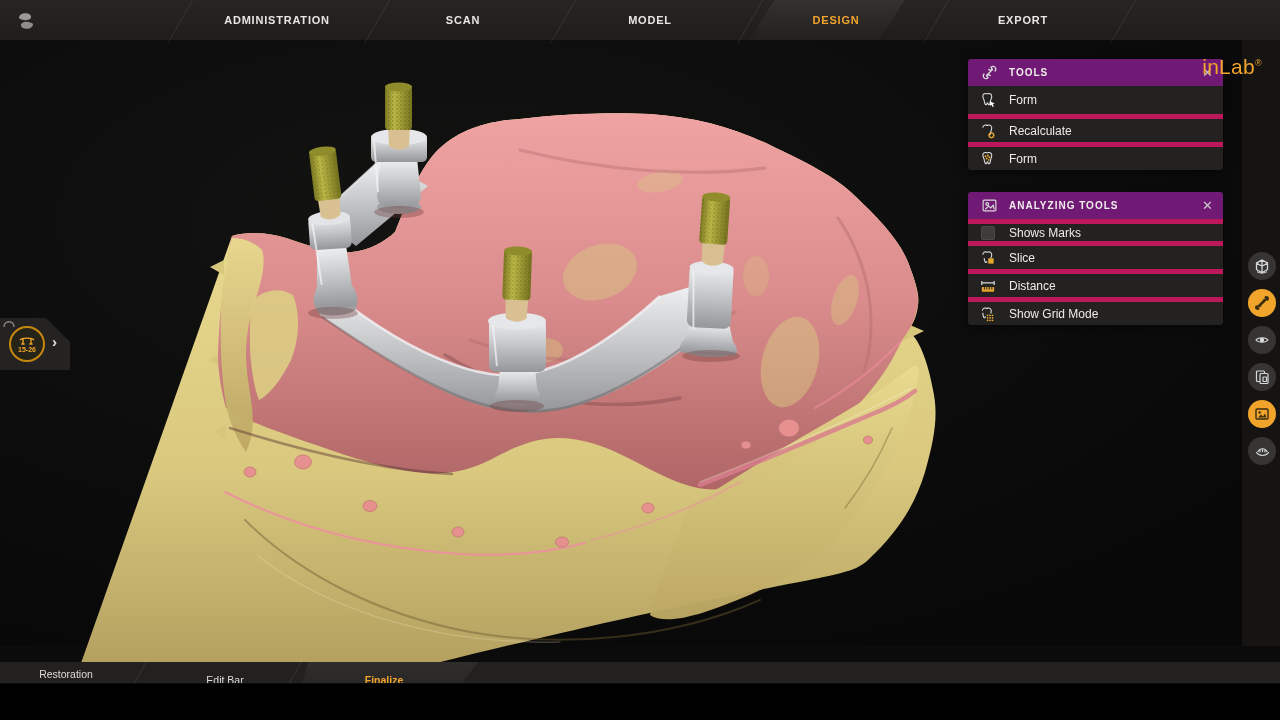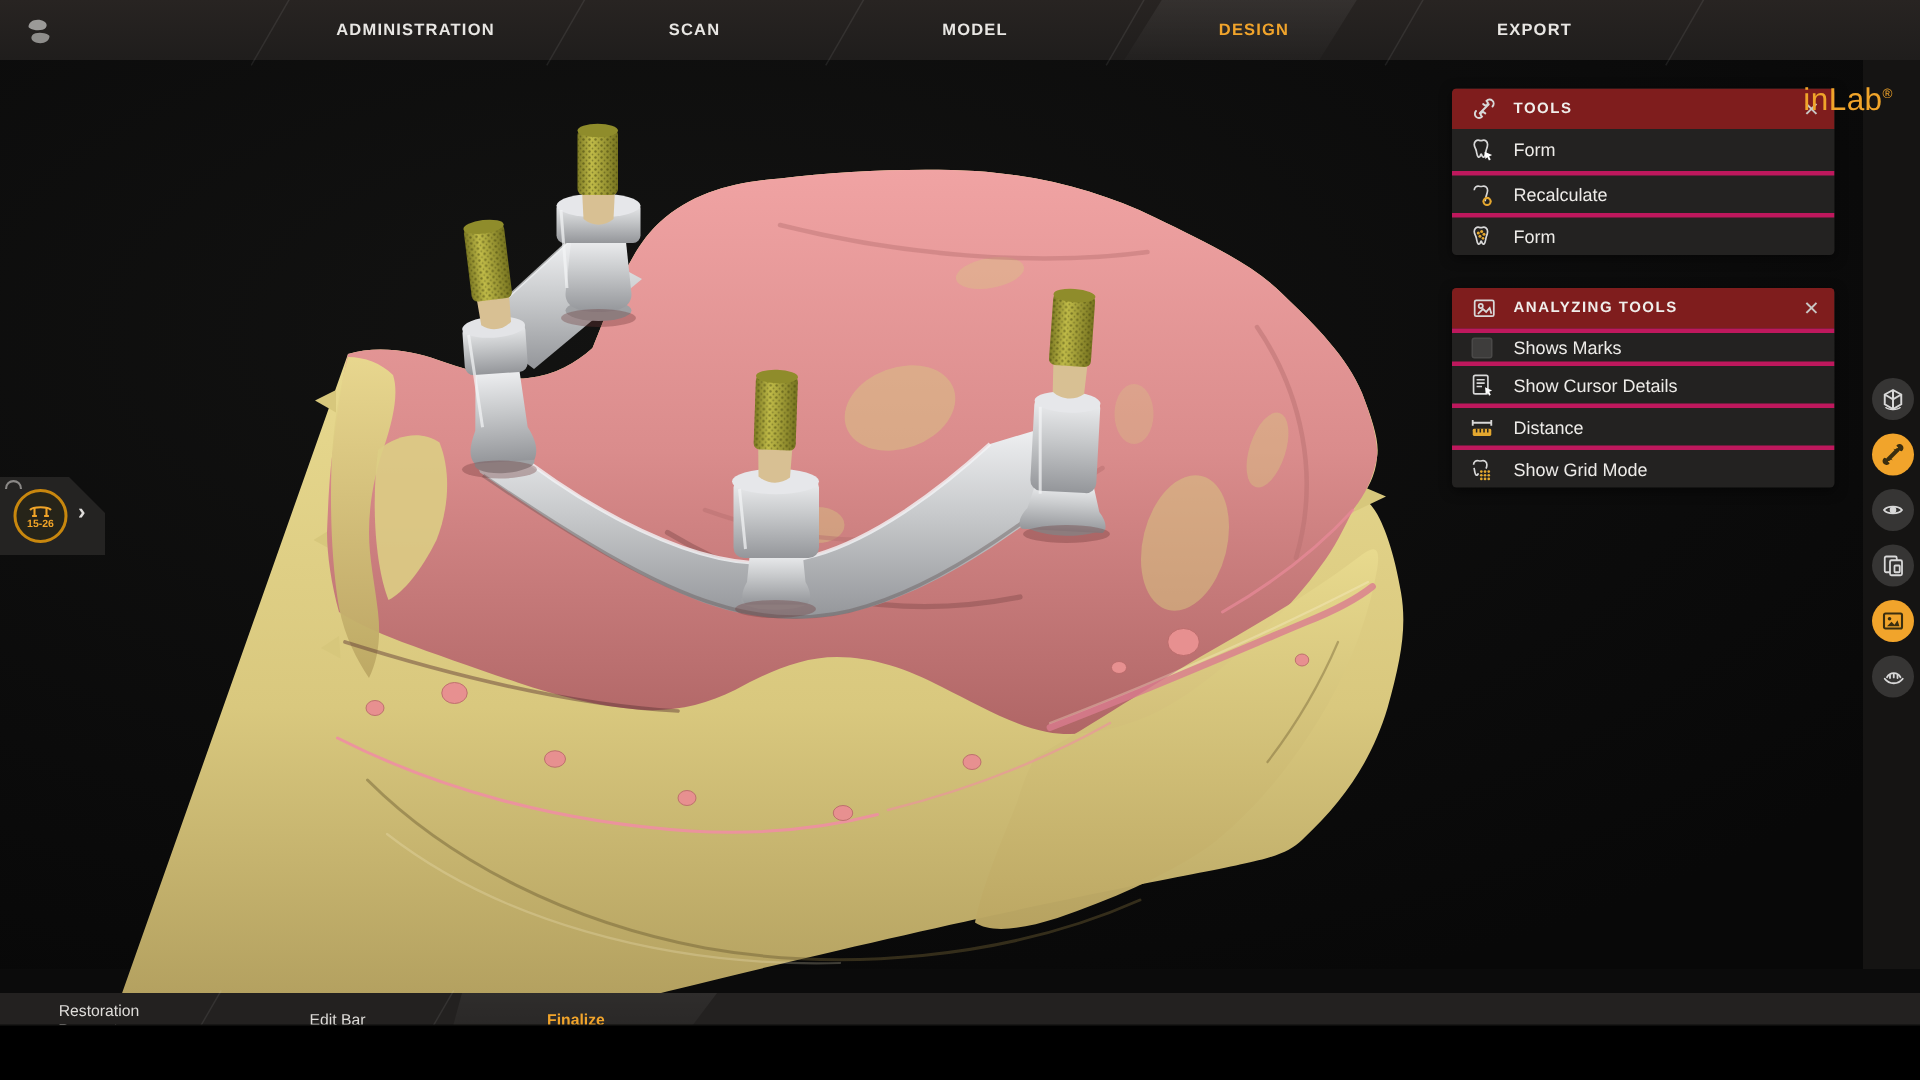--- a/index.html
+++ b/index.html
@@ -32,26 +32,26 @@
   .rail { position:absolute; right:0; top:40px; width:38px; height:606px;
           background:#151413; z-index:20; }
   .rail-btn { position:absolute; left:6px; width:28px; height:28px; border-radius:50%;
               background:#363534; display:flex; align-items:center; justify-content:center; }
   .rail-btn.active { background:#F1A42B; }
 
   
   .panel { position:absolute; left:968px; width:255px; background:#232221;
            border-radius:3px; overflow:hidden; z-index:25;
            box-shadow:0 2px 8px rgba(0,0,0,.5); }
-  .panel-header { height:27px; background:#7f1d1d; display:flex; align-items:center;
+  .panel-header { height:27px; background:#701a75; display:flex; align-items:center;
                   gap:9px; padding:0 10px; }
   .panel-title { font-size:10px; font-weight:700; letter-spacing:1px; color:#F0EEEB; }
   .panel-close { margin-left:auto; color:#C9C7C5; font-size:13px; line-height:1; cursor:default; }
   .panel-row { height:28px; display:flex; align-items:center; gap:10px; padding:0 9px;
-               border-top:3px solid #be185d; }
+               border-top:5px solid #be185d; }
   .panel-row.first { border-top:none; }
   .panel-row.checkbox-row { height:22px;text-align:center; }
   .row-label { font-size:12px; color:#EDEBE8; }
   .icon-slot { width:22px; height:22px; display:flex; align-items:center; justify-content:center; }
   .checkbox { width:14px; height:14px; background:#3E3D3C; border-radius:2px;
               border:1px solid #4A4948; margin:0 4px; }
   .contact-circle { width:24px; height:24px; border-radius:50%; background:#413F3E;
               display:flex; align-items:center; justify-content:center; }
 
   
@@ -395,26 +395,26 @@
       <span class="panel-title">ANALYZING TOOLS</span>
       <span class="panel-close">✕</span>
     </div>
     <div class="panel-row checkbox-row">
       <span class="checkbox"></span>
       <span class="row-label">Shows Marks</span>
     </div>
     <div class="panel-row">
       <span class="icon-slot">
         <svg width="18" height="18" viewBox="0 0 16 16" fill="none" stroke="#D8D8D8" stroke-width="1">
-          <rect x="3" y="2" width="8.5" height="11" rx="1"></rect>
-          <path d="M4.8,4.6 L9.6,4.6 M4.8,6.6 L9.6,6.6 M4.8,8.6 L8,8.6"></path>
-          <path d="M9.8,9 L14,10.9 L12.3,11.7 L13.2,13.5 L12.2,14 L11.3,12.2 L10.2,13.2 Z" fill="#FFFFFF" stroke="none"></path>
-        </svg>
-      </span>
-      <span class="row-label">Show Cursor Details</span>
+          <path d="M3.4,5 C3.4,3.2 4.9,2.2 6.3,2.6 C7,2.8 7.7,2.8 8.4,2.6 C9.8,2.2 11.3,3.2 11.3,5 C11.3,6.3 10.8,7.2 10.5,8.2"></path>
+          <rect x="8.2" y="8.2" width="4.8" height="4.8" fill="#E3A72F" stroke="none"></rect>
+          <path d="M4.6,8.2 C4.9,9.6 5,11.2 5.7,11.8 C6.3,12.3 6.9,11.8 7.1,10.8"></path>
+        </svg>
+      </span>
+      <span class="row-label">Slice</span>
     </div>
     <div class="panel-row">
       <span class="icon-slot">
         <svg width="18" height="18" viewBox="0 0 16 16" fill="none">
           <path d="M2.5,3.5 L2.5,7 M2.5,5.2 L13.5,5.2 M13.5,3.5 L13.5,7" stroke="#D8D8D8" stroke-width="1.1"></path>
           <rect x="2.5" y="8.8" width="11" height="4.2" rx=".8" fill="#E3A72F"></rect>
           <path d="M4.8,8.8 L4.8,11 M7,8.8 L7,11 M9.2,8.8 L9.2,11 M11.4,8.8 L11.4,11" stroke="#232221" stroke-width=".9"></path>
         </svg>
       </span>
       <span class="row-label">Distance</span>

